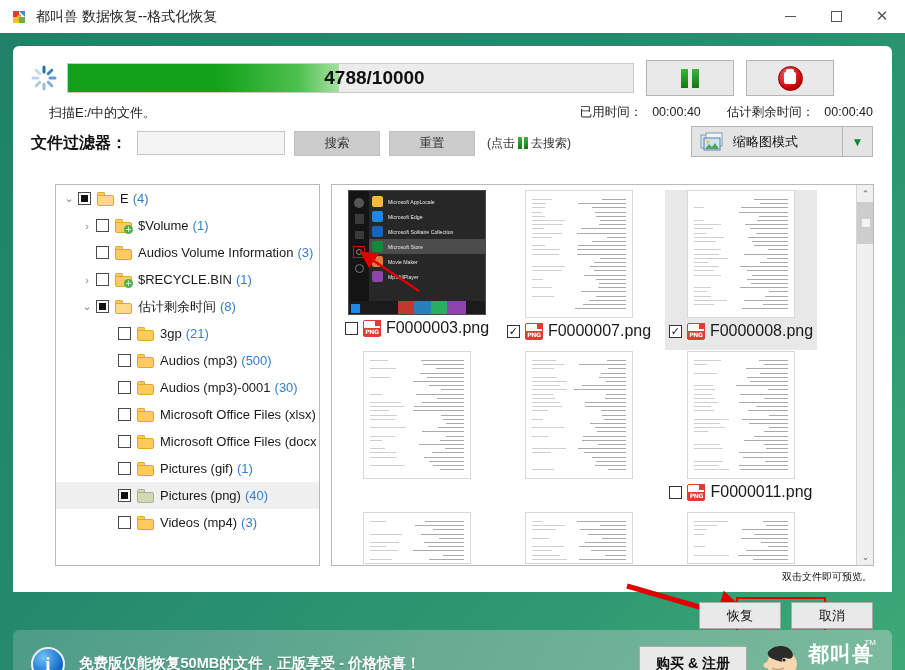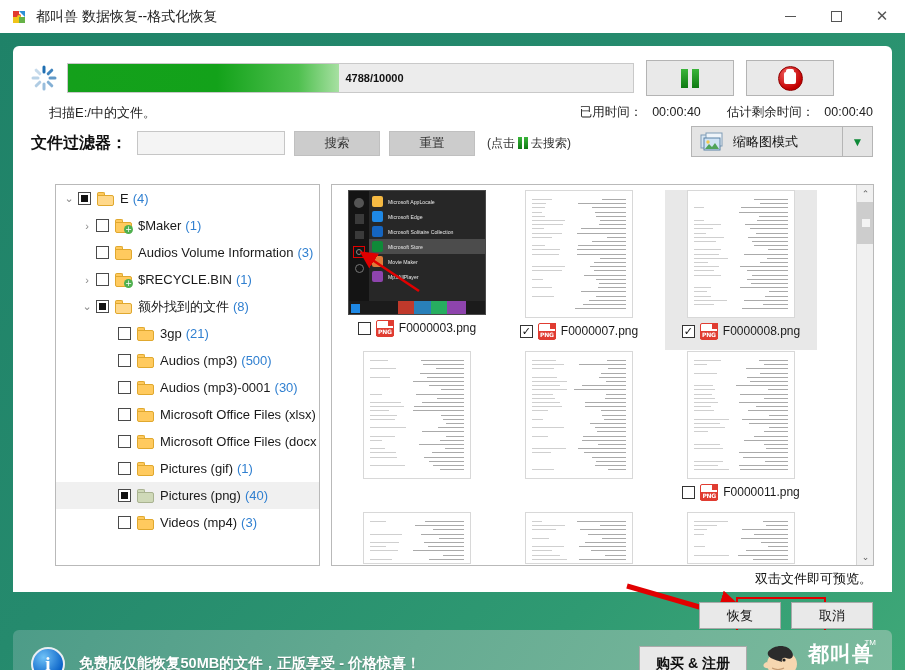--- a/index.html
+++ b/index.html
@@ -42,21 +42,21 @@
     width:567px; height:30px; background:#ececec; border:1px solid #c9c9c9;
     position:relative; flex:none;
   }
   .progress-fill{
     position:absolute; left:0; top:0; bottom:0;
     background:linear-gradient(90deg,#14a01b 0%,#13a21a 55%,#4fc04f 85%,#a7e0a2 100%);
   }
   .progress-text{
     position:absolute; left:0; right:0; top:0; bottom:0;
     display:flex; align-items:center; justify-content:center;
-    font-weight:bold; font-size:11px; color:#111;margin-left:48px;
+    font-weight:bold; font-size:19px; color:#111;margin-left:48px;
   }
   .ctrl-btn{
     width:88px; height:36px; background:#e9e9e9; border:1px solid #b4b4b4;
     display:flex; align-items:center; justify-content:center; margin-left:12px; flex:none;
   }
   .pause-ico{ display:flex; gap:4px; }
   .pause-ico i{ display:block; width:7px; height:19px; background:linear-gradient(180deg,#3bb53b,#0f7a13); }
   .stop-ico{ width:25px; height:25px; border-radius:50%; background:radial-gradient(circle at 35% 30%,#f06060,#c30000 70%);
     border:1px solid #8e0000; display:flex; align-items:center; justify-content:center; }
   .stop-hand{ width:12px; height:12px; background:#fff; border-radius:2px; position:relative;}
@@ -129,35 +129,35 @@
   .thumb-img{ width:108px; height:128px; background:#fff; border:1px solid #d8d8d8; overflow:hidden; position:relative; }
   .thumb-img.start{ width:138px; height:125px; border:1px solid #4a4a4a; background:#1b1b1b; }
   .thumb-cap{ display:flex; align-items:center; height:26px; gap:5px; }
   .cb-s{ width:13px; height:13px; border:1px solid #333; background:#fff; display:flex; align-items:center; justify-content:center; flex:none;}
   .cb-s.chk:after{ content:"✓"; font-size:11px; line-height:1; color:#111; font-family:"DejaVu Sans",sans-serif;}
   .png-ico{ width:18px; height:17px; flex:none; position:relative; }
   .png-ico .sheet{ position:absolute; inset:0; background:#fff; border:1.5px solid #e03c31; border-radius:2px;}
   .png-ico .band{ position:absolute; left:0; right:0; bottom:1px; height:8px; background:#e03c31; color:#fff;
     font-size:6px; line-height:8px; text-align:center; font-family:"DejaVu Sans",sans-serif; font-weight:bold; letter-spacing:-.3px;}
   .png-ico .fold2{ position:absolute; right:0; top:0; width:6px; height:6px; background:#e03c31; }
-  .fname{ font-size:12px; color:#1a1a1a; white-space:nowrap; }
+  .fname{ font-size:16px; color:#1a1a1a; white-space:nowrap; }
 
   
   .vsb{ position:absolute; right:0; top:0; width:17px; height:380px; background:#f0f0f0; border-left:1px solid #d5d5d5;}
   .vsb .arr{ width:17px; height:17px; display:flex; align-items:center; justify-content:center; color:#606060; font-size:9px; background:#f0f0f0;}
   .vsb .arr.dn{ position:absolute; bottom:0; }
   .vsb .thumbbar{ position:absolute; left:0; top:17px; width:17px; height:42px; background:#cdcdcd; display:flex; align-items:center; justify-content:center;}
   .vsb .thumbbar i{ width:8px; height:8px; background:#f3f3f3; display:block;}
 
   
   .doc{ position:absolute; inset:0; }
   .doc .ln{ position:absolute; background:#8d8d8d; height:1px; opacity:.75;}
   .doc .lnd{ position:absolute; background:#b5b5b5; height:1px; opacity:.65;}
 
-  .preview-hint{ position:absolute; right:20px; top:524px; font-size:13px; color:#111;text-align:right; }
+  .preview-hint{ position:absolute; right:20px; top:524px; font-size:10px; color:#111;text-align:right; }
 
   
   .actions{ position:absolute; right:19px; top:556px; display:flex; gap:10px; align-items:center;}
   .abtn{ width:82px; height:27px; background:#e9e9e9; border:1px solid #a9a9a9; font-size:13px; color:#111;
     display:flex; align-items:center; justify-content:center;}
   .redbox{ position:absolute; left:723px; top:551px; width:90px; height:38px; border:2px solid #e10000; }
   .arrow-svg{ position:absolute; left:610px; top:536px; }
 
   
   .footer{
@@ -287,21 +287,21 @@
             <span class="tcount">(4)</span>
           </div>
           <div class="tree-row ind2">
             <span class="tw">›</span>
             <span class="cb"></span>
             <span class="fold">
               <span class="t"></span>
               <span class="b"></span>
               <span class="plus">+</span>
             </span>
-            <span class="tname">$Maker</span>
+            <span class="tname">$Volume</span>
             <span class="tcount">(1)</span>
           </div>
           <div class="tree-row ind2">
             <span class="tw"></span>
             <span class="cb"></span>
             <span class="fold">
               <span class="t"></span>
               <span class="b"></span>
             </span>
             <span class="tname">Audios Volume Information</span>
@@ -318,21 +318,21 @@
             <span class="tname">$RECYCLE.BIN</span>
             <span class="tcount">(1)</span>
           </div>
           <div class="tree-row ind2">
             <span class="tw">⌄</span>
             <span class="cb part"></span>
             <span class="fold open">
               <span class="t"></span>
               <span class="b"></span>
             </span>
-            <span class="tname">额外找到的文件</span>
+            <span class="tname">估计剩余时间</span>
             <span class="tcount">(8)</span>
           </div>
           <div class="tree-row ind3">
             <span class="tw"></span>
             <span class="cb"></span>
             <span class="fold">
               <span class="t"></span>
               <span class="b"></span>
             </span>
             <span class="tname">3gp</span>

